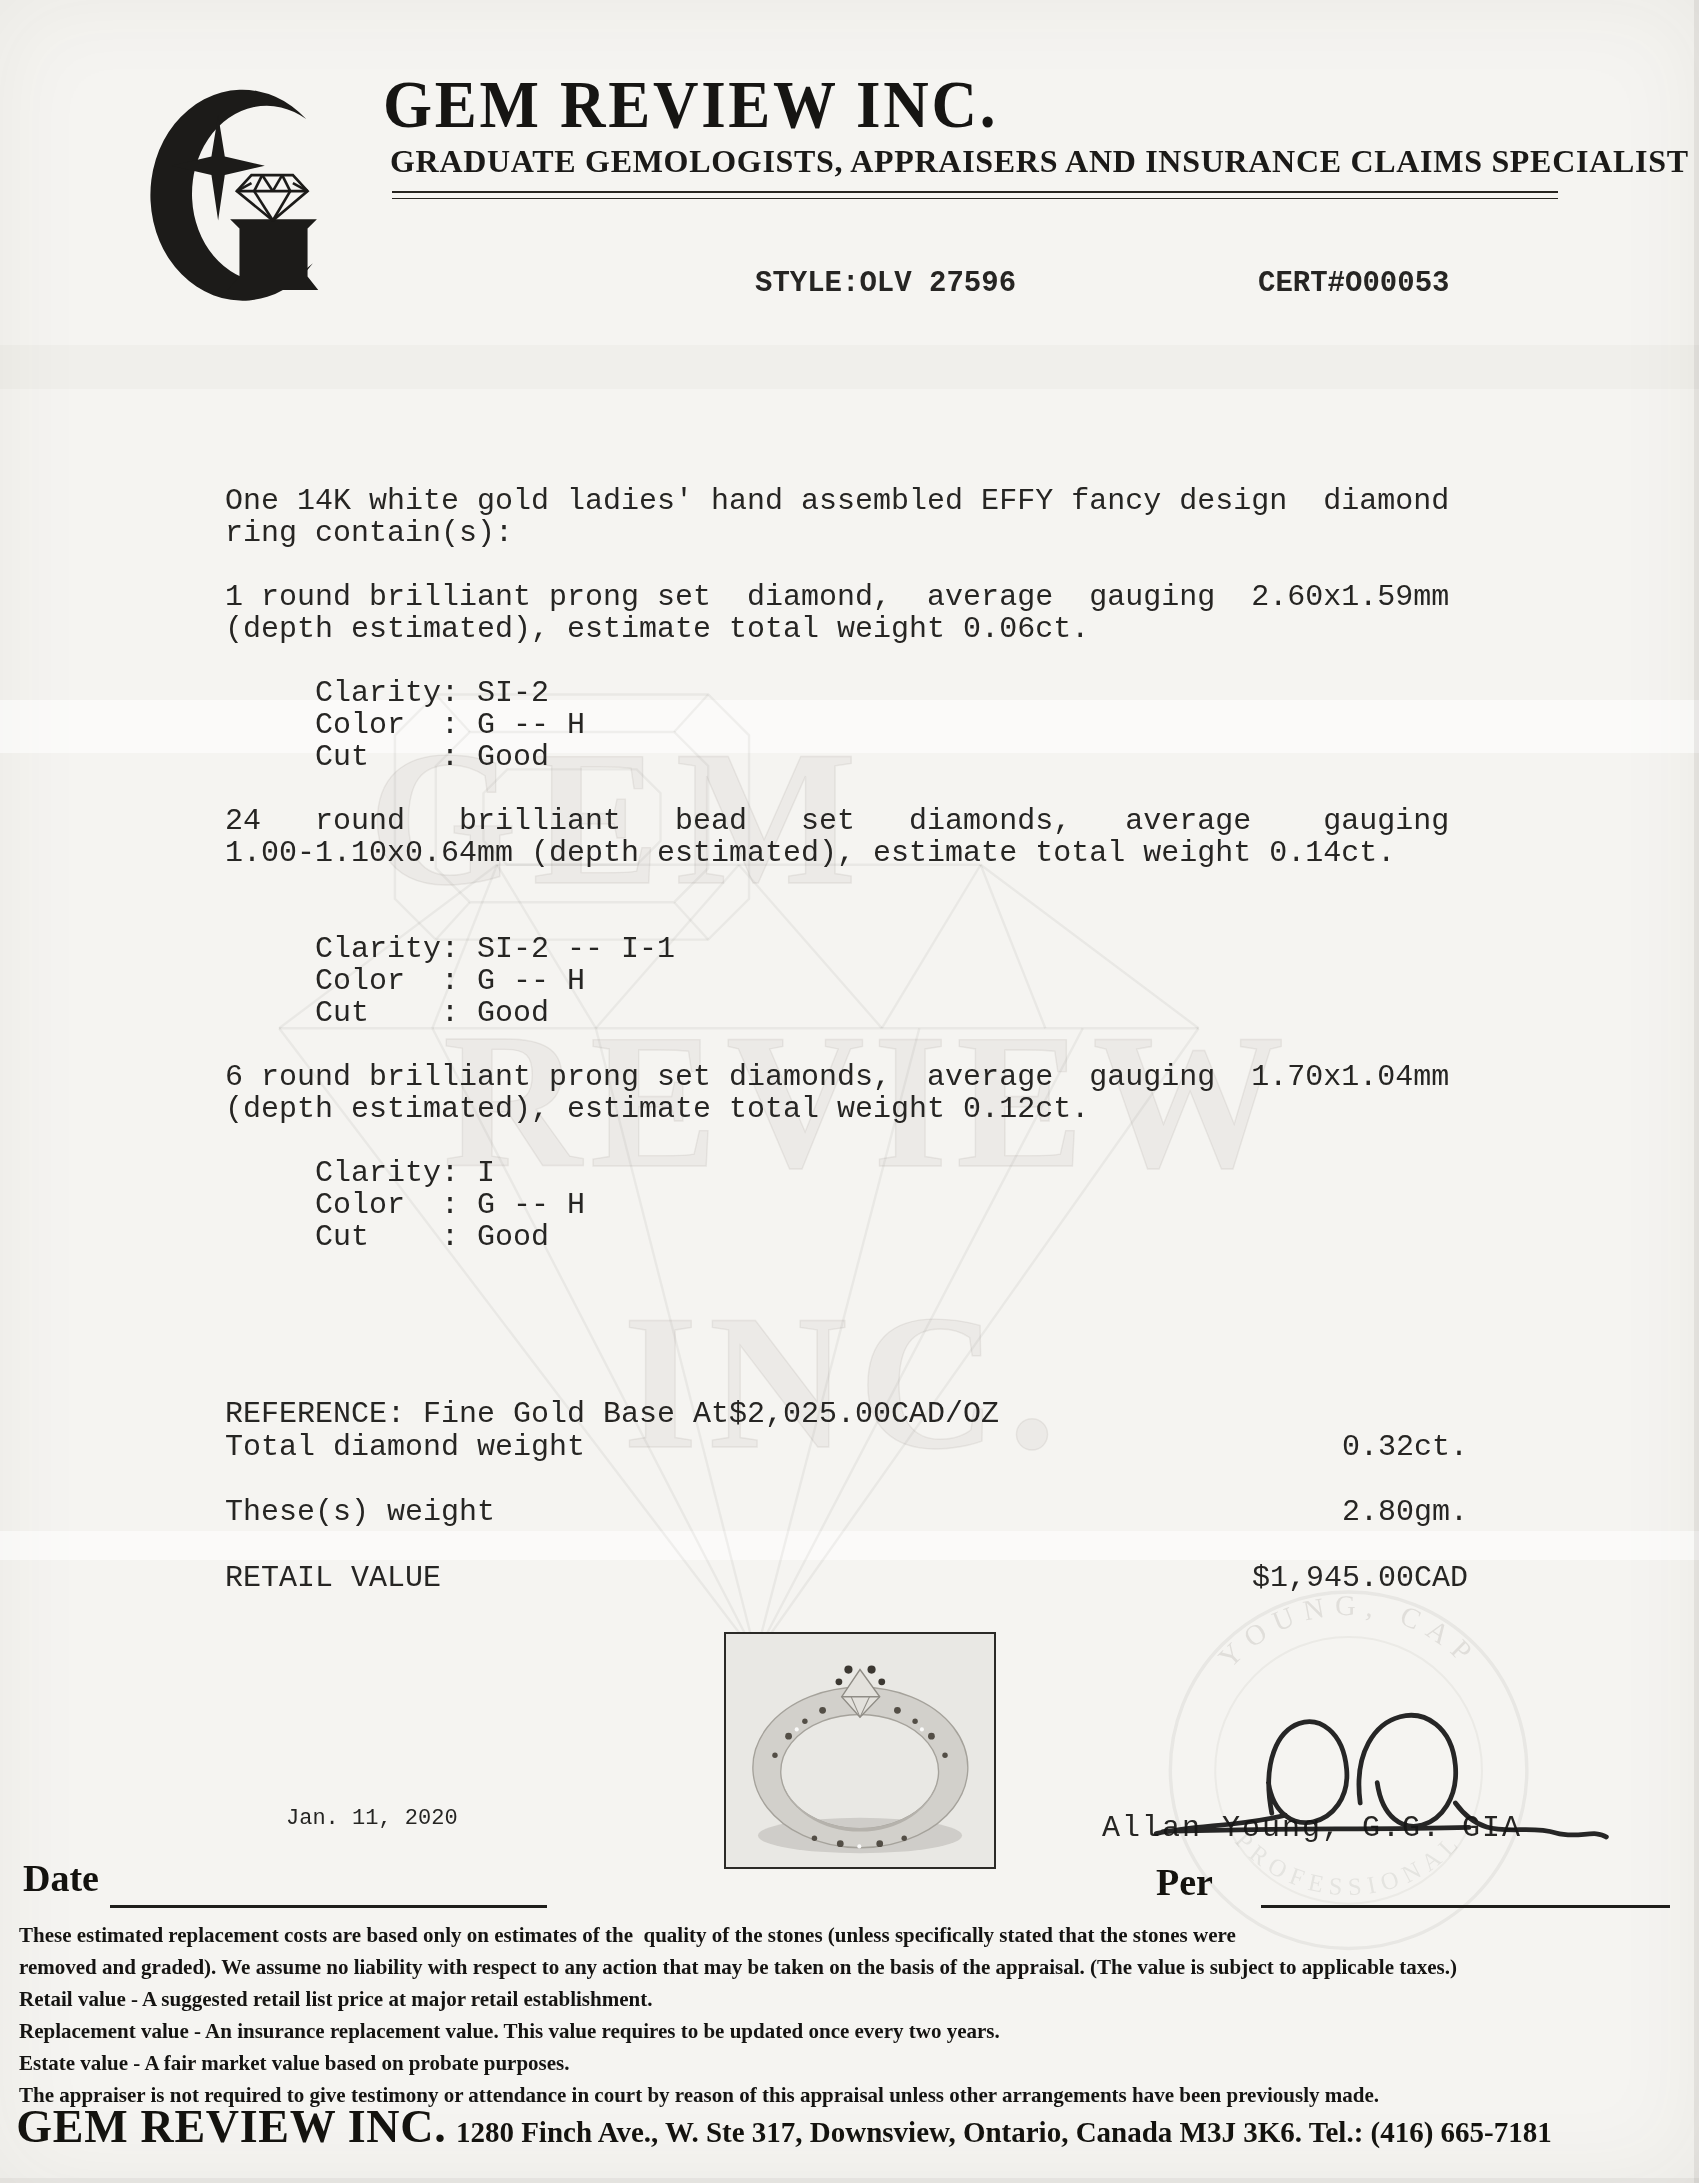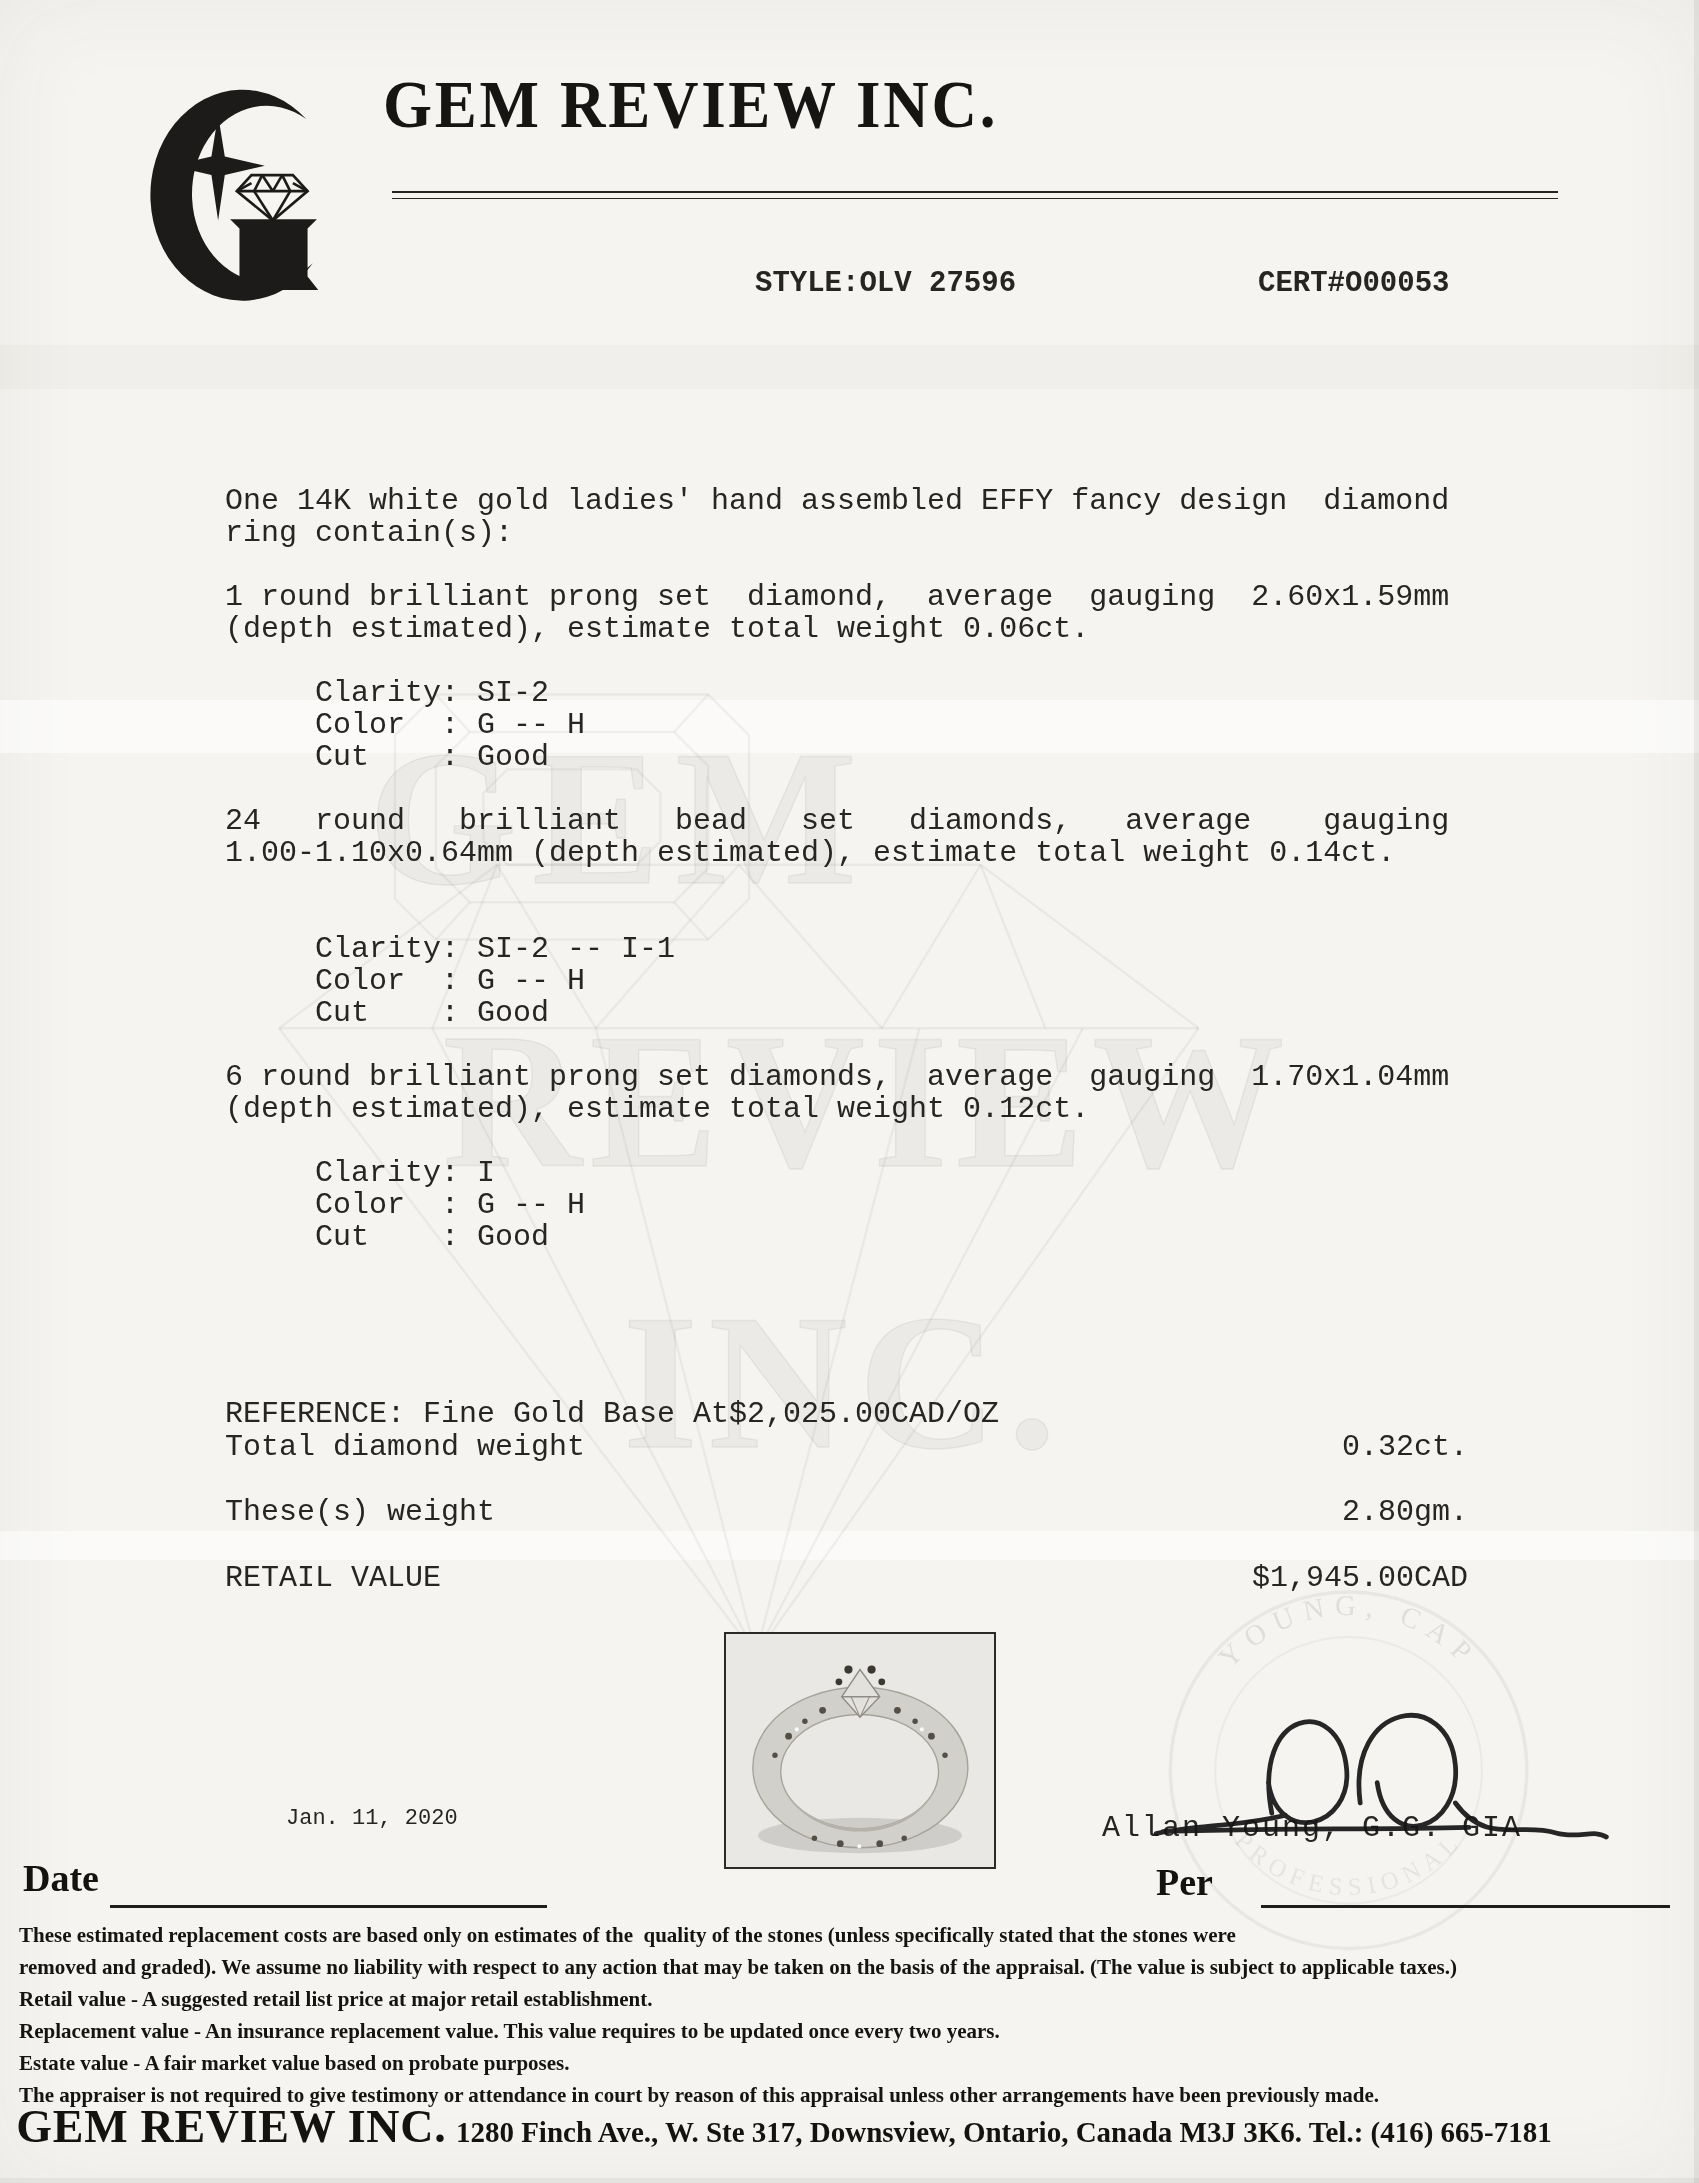--- a/index.html
+++ b/index.html
@@ -163,20 +163,21 @@
         <line x1="96" y1="86" x2="102" y2="74"></line>
         <line x1="110" y1="86" x2="102" y2="74"></line>
         <line x1="110" y1="86" x2="117" y2="74"></line>
         <line x1="123" y1="86" x2="117" y2="74"></line>
         <line x1="83" y1="86" x2="94" y2="80"></line>
         <line x1="136" y1="86" x2="125" y2="80"></line>
       </g>
     </svg>
 
     <div class="company-name">GEM REVIEW INC.</div>
+    <div class="tagline">GRADUATE GEMOLOGISTS, APPRAISERS AND INSURANCE CLAIMS SPECIALIST</div>
     <div class="header-rule"></div>
     <div class="style-no mono">STYLE:OLV 27596</div>
     <div class="cert-no mono">CERT#O00053</div>
 
     <div class="description mono">One 14K white gold ladies' hand assembled EFFY fancy design  diamond
 ring contain(s):
 
 1 round brilliant prong set  diamond,  average  gauging  2.60x1.59mm
 (depth estimated), estimate total weight 0.06ct.
 

